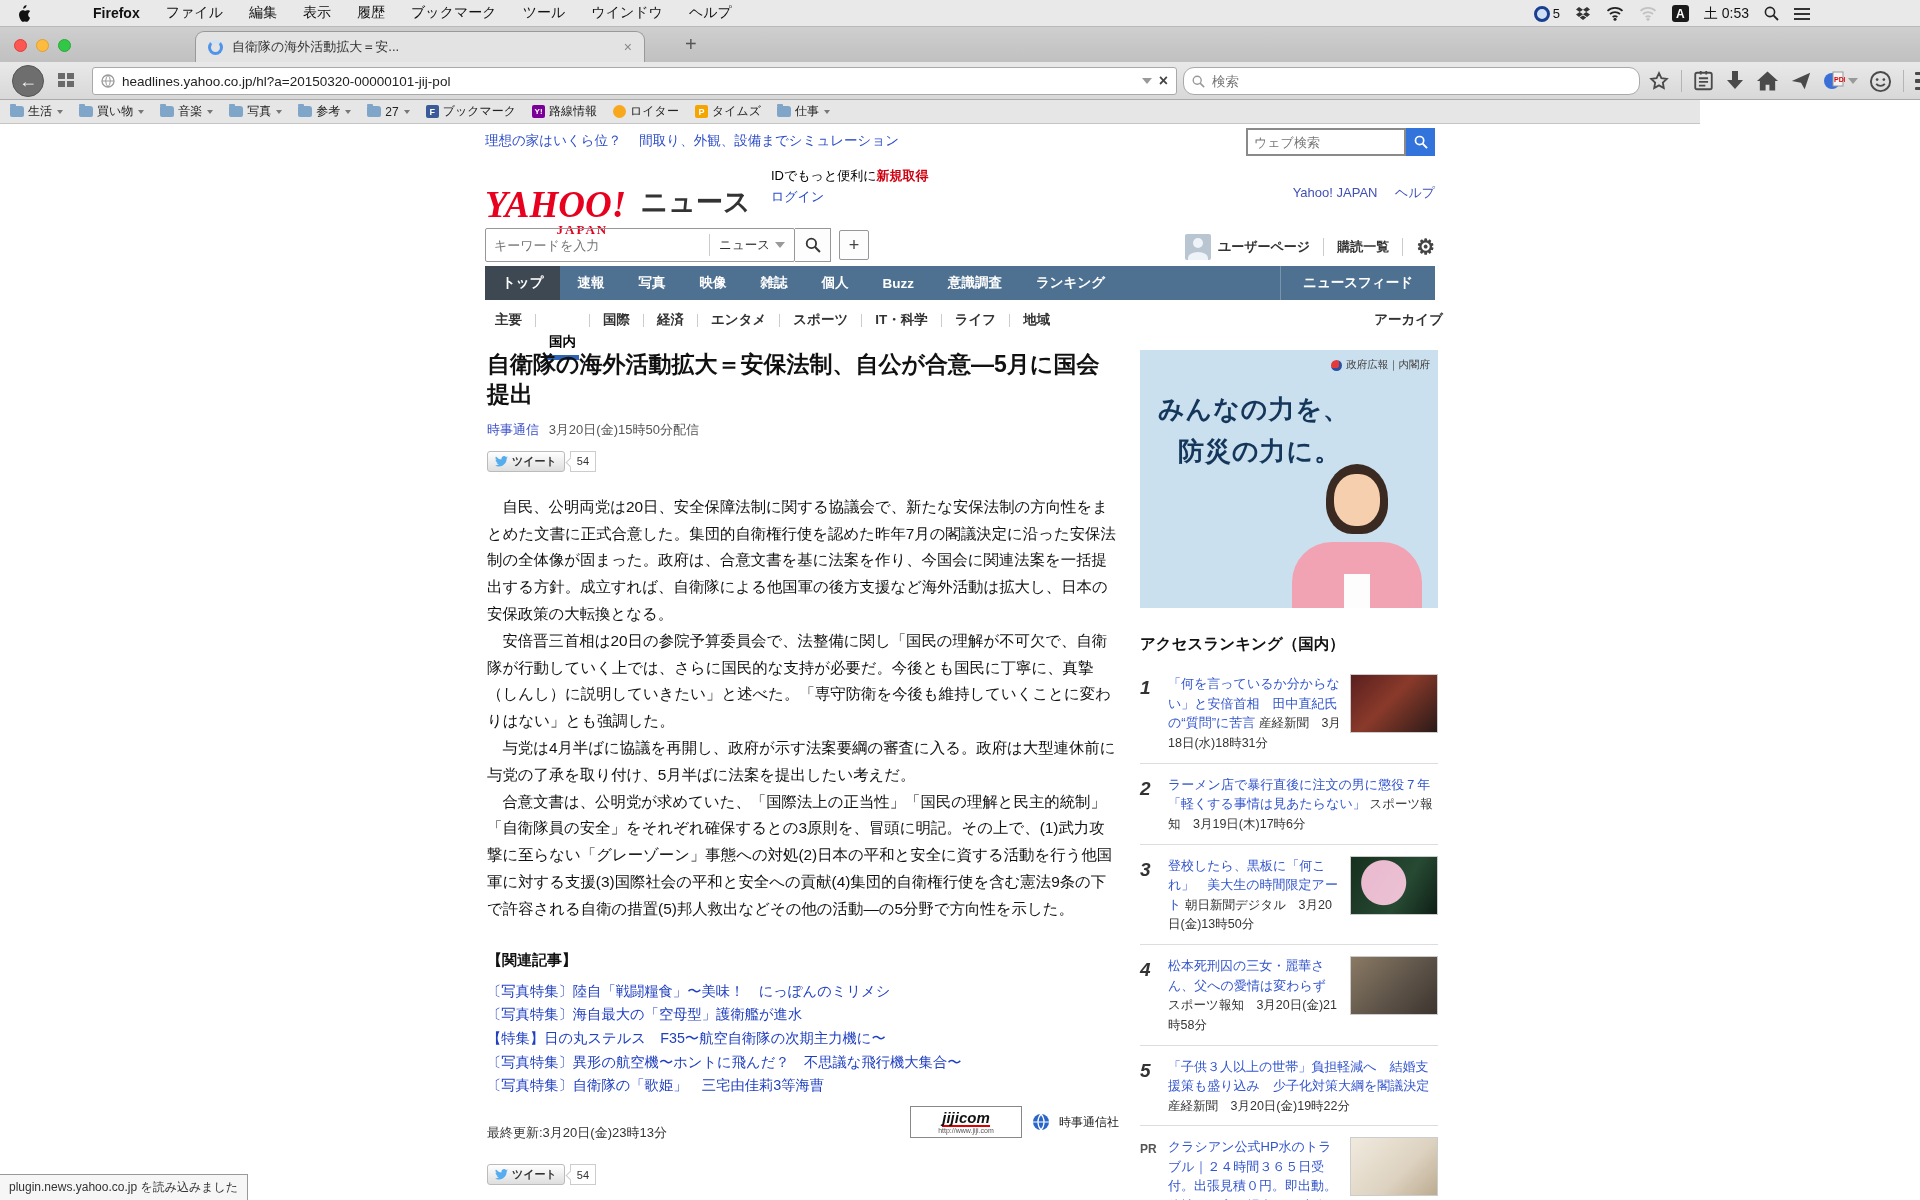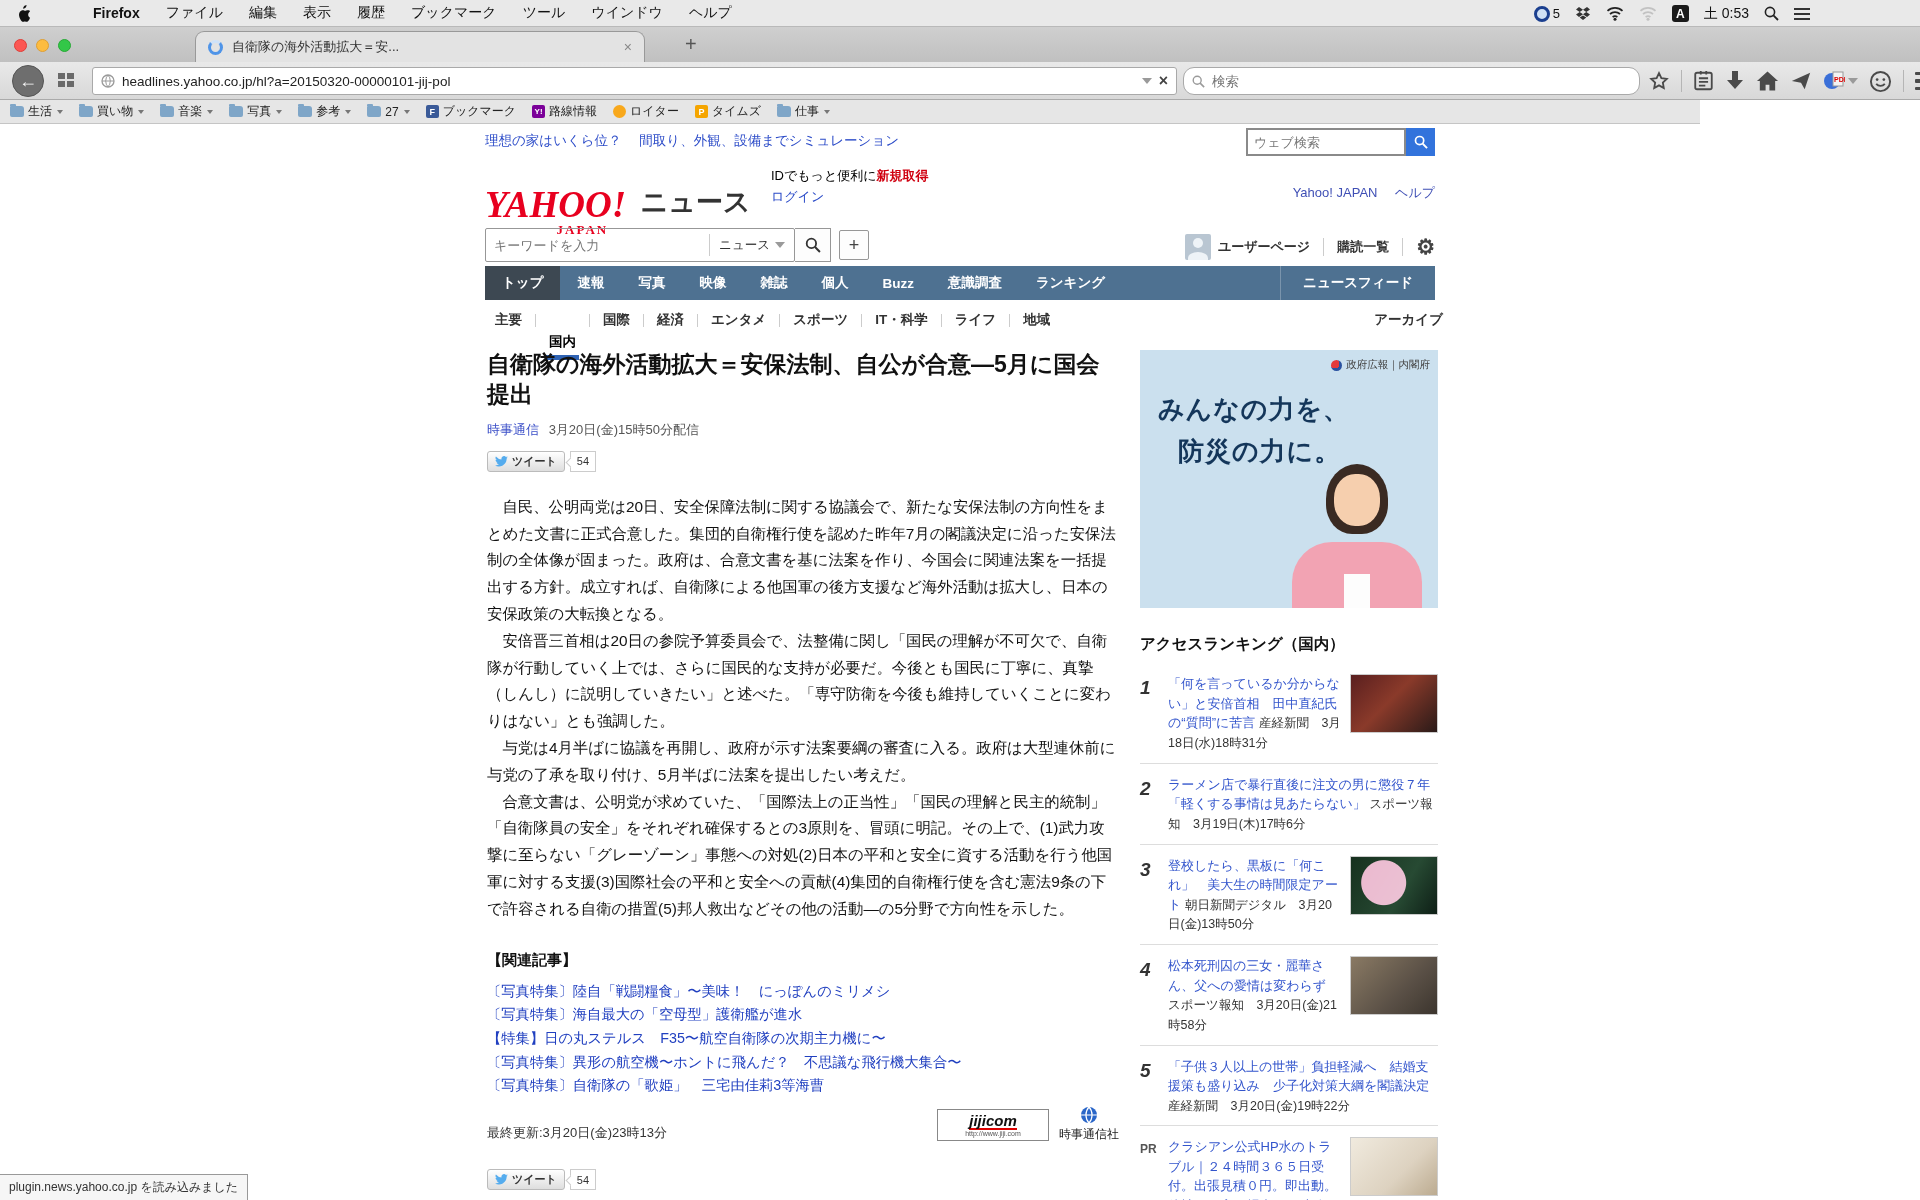--- a/index.html
+++ b/index.html
@@ -124,21 +124,21 @@
   .bodytext { margin-top:22px; font-size:15.4px; line-height:1.74; color:#111; }
   .bodytext p { text-indent:1em; }
   .related-h { margin-top:28px; font-size:15px; font-weight:bold; color:#111; }
   .related { margin-top:10px; font-size:14.3px; line-height:1.66; }
   .related a { display:block; color:#2140c0; }
   .updated { margin-top:26px; font-size:13px; color:#333; }
   .jijirow { margin-top:-36px; display:flex; justify-content:flex-end; align-items:center; gap:10px; }
   .jijibox { width:112px; height:32px; border:1px solid #888; display:flex; flex-direction:column; align-items:center; justify-content:center; }
   .jijibox .b { font-size:15px; font-weight:bold; font-style:italic; color:#111; border-bottom:2px solid #d00; line-height:1; }
   .jijibox .u { font-size:7px; color:#555; }
-  .jijico { display:flex; flex-direction:column; align-items:center; gap:2px; }
+  .jijico { display:flex; flex-direction:row; align-items:center; gap:9px; }
   .jijico .txt { font-size:12px; color:#222; }
   .tweetrow2 { margin-top:26px; }
 
   
   .sidebar { position:absolute; left:655px; top:226px; width:298px; }
   .gov-ad { width:298px; height:258px; background:#cbe0ee; position:relative; overflow:hidden; }
   .gov-ad .prlabel { position:absolute; top:8px; right:8px; font-size:10.5px; color:#444; display:flex; align-items:center; gap:4px; }
   .govmark { width:11px; height:11px; border-radius:50%; background:radial-gradient(circle at 35% 35%, #e33a3a 0 45%, #2a52a0 46% 100%); }
   .gov-ad .l1 { position:absolute; left:18px; top:42px; font-size:26px; font-weight:bold; color:#14365a; letter-spacing:1px; }
   .gov-ad .l2 { position:absolute; left:38px; top:84px; font-size:26px; font-weight:bold; color:#14365a; letter-spacing:1px; }

